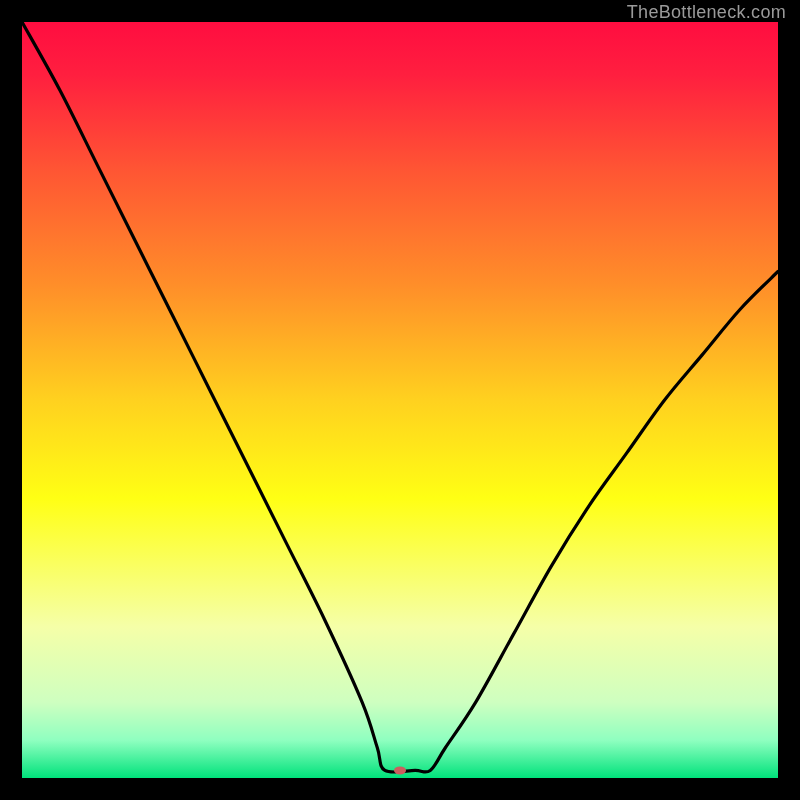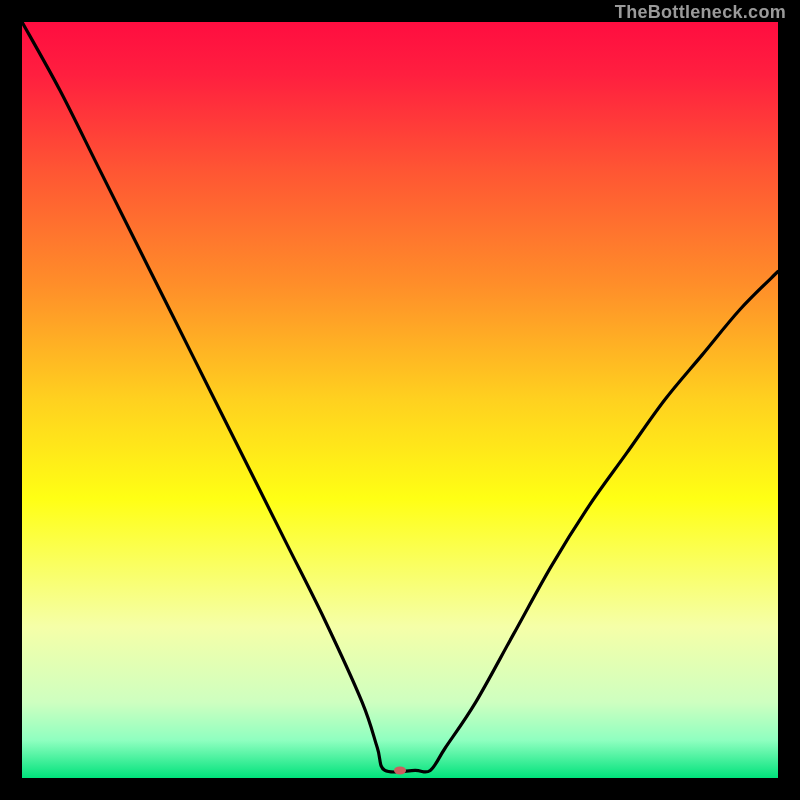--- a/index.html
+++ b/index.html
@@ -26,21 +26,21 @@
     display: block;
     width: 100%;
     height: 100%;
   }
   .attribution {
     position: absolute;
     top: -20px;             
     right: -8px;
     color: #9a9a9a;
     font-size: 18px;
-    font-weight: 700;
+    font-weight: 400;
     letter-spacing: 0.3px;
     pointer-events: none;
   }
 </style>
 </head>
 <body>
 
 <div class="frame">
   <div class="attribution">TheBottleneck.com</div>
 

